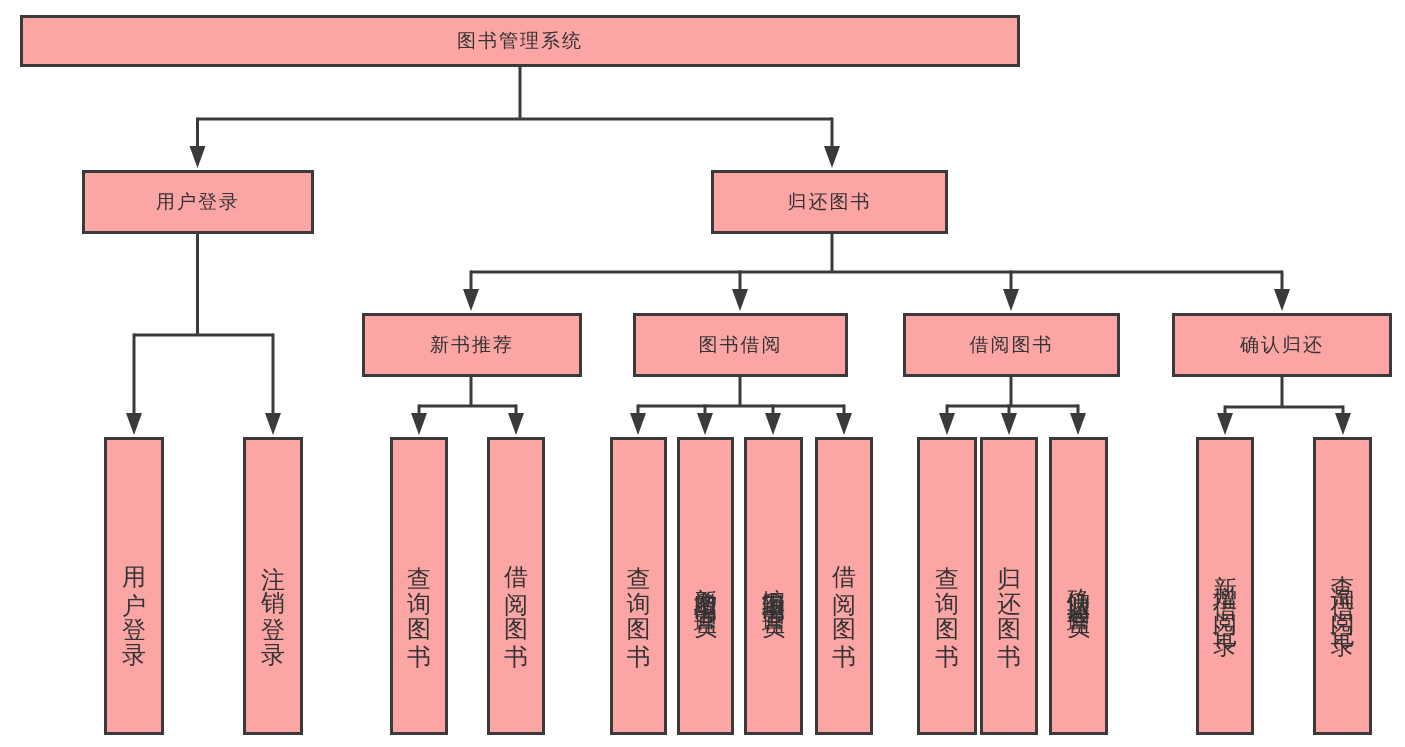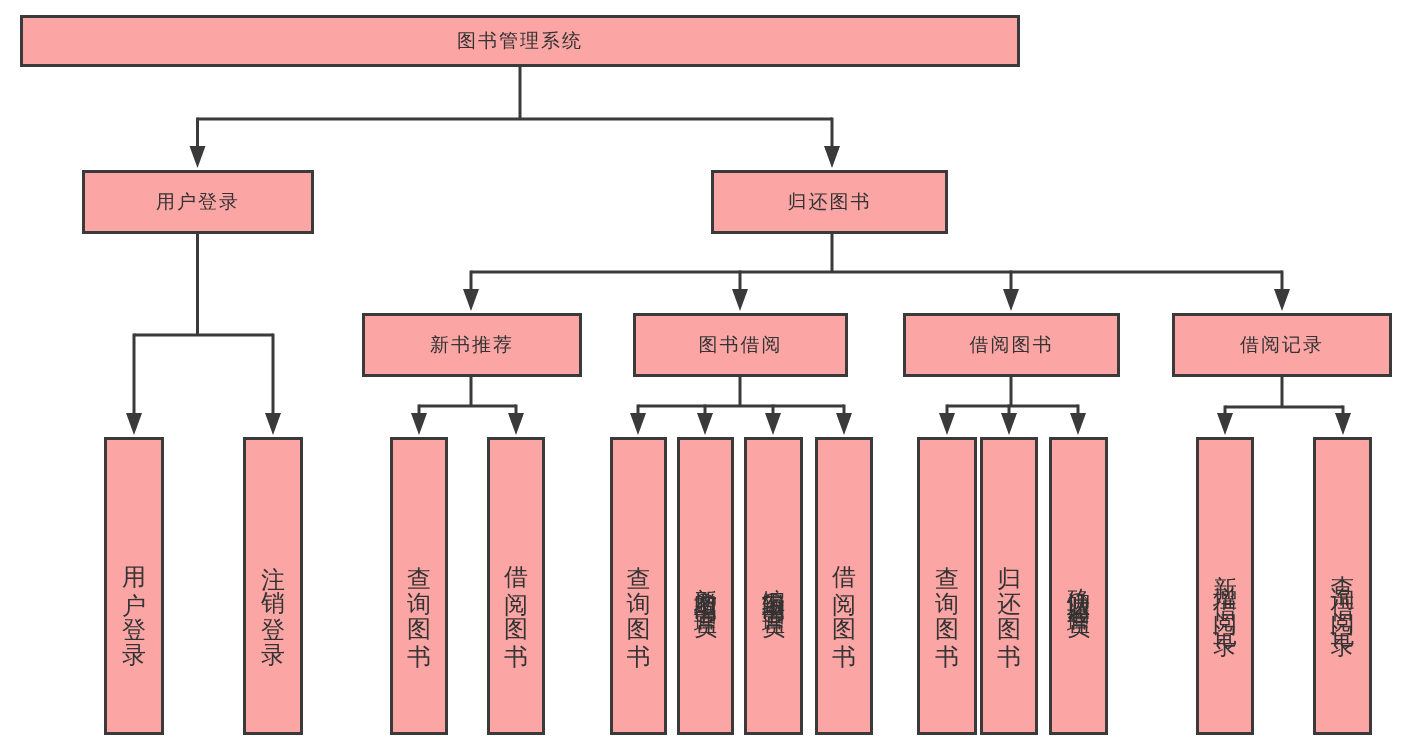--- a/index.html
+++ b/index.html
@@ -116,21 +116,21 @@
   </svg>
 
   <div class="node h-node" style="left:20px;top:15px;width:1000px;height:52px;">图书管理系统</div>
 
   <div class="node h-node" style="left:82px;top:170px;width:232px;height:64px;">用户登录</div>
   <div class="node h-node" style="left:711px;top:170px;width:237px;height:64px;">归还图书</div>
 
   <div class="node h-node" style="left:362px;top:313px;width:220px;height:64px;">新书推荐</div>
   <div class="node h-node" style="left:633px;top:313px;width:215px;height:64px;">图书借阅</div>
   <div class="node h-node" style="left:903px;top:313px;width:217px;height:64px;">借阅图书</div>
-  <div class="node h-node" style="left:1172px;top:313px;width:220px;height:64px;">借阅记录</div>
+  <div class="node h-node" style="left:1172px;top:313px;width:220px;height:64px;">确认归还</div>
 
   <div class="node v-node sp-4" style="left:104px;top:437px;width:60px;height:298px;">用户登录</div>
   <div class="node v-node sp-4" style="left:243px;top:437px;width:60px;height:298px;">注销登录</div>
 
   <div class="node v-node sp-4" style="left:390px;top:437px;width:58px;height:298px;">查询图书</div>
   <div class="node v-node sp-4" style="left:487px;top:437px;width:58px;height:298px;">借阅图书</div>
 
   <div class="node v-node sp-4" style="left:610px;top:437px;width:57px;height:298px;">查询图书</div>
   <div class="node v-node sp-9" style="left:677px;top:437px;width:57px;height:298px;">新增图书（管理员）</div>
   <div class="node v-node sp-9" style="left:744px;top:437px;width:59px;height:298px;">编辑图书（管理员）</div>

